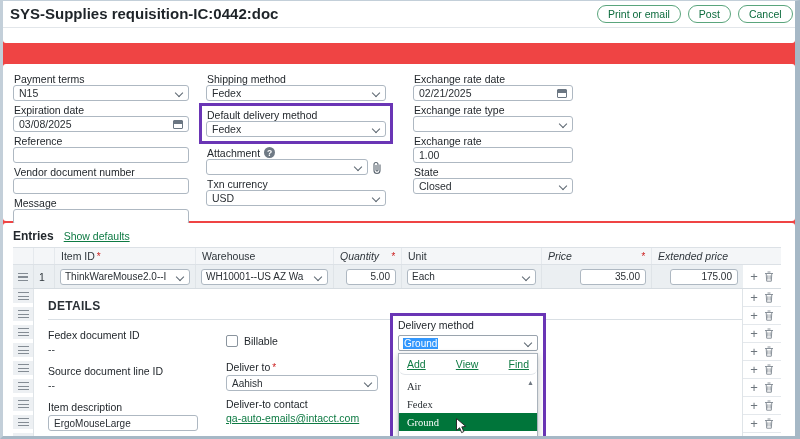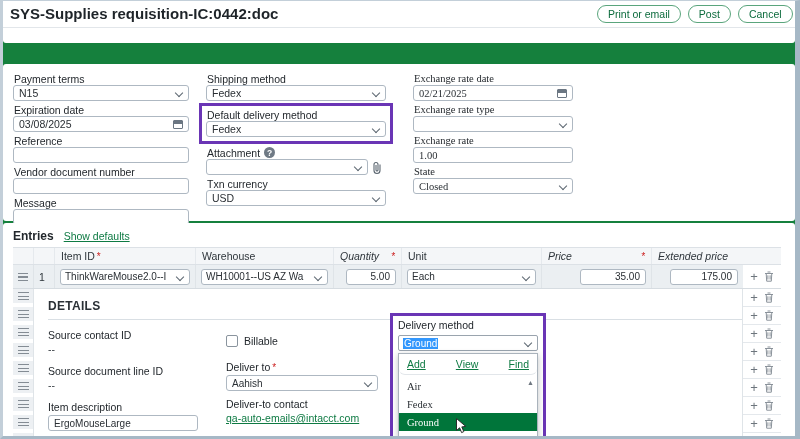--- a/index.html
+++ b/index.html
@@ -1,41 +1,41 @@
 <!DOCTYPE html>
 <html><head>
 <meta charset="utf-8">
 <style>
   * { margin:0; padding:0; box-sizing:border-box; }
   html,body { background:#dfe5ea; }
   body { font-family:"Liberation Sans", sans-serif; }
   .screen{
     position:relative; width:800px; height:439px; overflow:hidden;
-    background:#15803d;
+    background:#ef4444;
     border-left:3px solid #c3cfd9; border-top:1px solid #c3cfd9;
     border-right:5px solid #a6b8c6; border-bottom:3px solid #a6b8c6;
   }
   
   .topbar{ position:absolute; left:0; top:0; right:0; height:27px; background:#fff;
     border-bottom:1px solid #e2e6ea; z-index:30; }
   .title{ position:absolute; left:7px; top:4px; font-size:15px; font-weight:bold; color:#1e2429; white-space:nowrap; }
   .actions{ position:absolute; left:594px; top:4px; display:flex; gap:7px; white-space:nowrap; }
   .pill{ height:18px; display:flex; align-items:center; padding:0 10px; background:#fff;
     border:1.4px solid #5aa57c; border-radius:10px; color:#0c6b3d; font-size:10.5px; cursor:pointer; }
   
   .card{ position:absolute; left:0; right:0; background:#fff; border-radius:3px; }
   .addr-card{ top:12px; height:30px; overflow:hidden; border-radius:0 0 3px 3px; }
   .addr-note{ position:absolute; left:592px; top:-3px; font-size:8.5px; color:#9aa1a9; }
   .form-card{ top:63px; height:157px; }
   .entries-card{ top:222px; bottom:0; border-radius:3px 3px 0 0; }
   
   .fcol{ position:absolute; top:8px; }
   .fcol1{ left:10px;  width:176px; }
   .fcol2{ left:203px; width:180px; }
-  .fcol3{ left:410px; width:160px;font-family:Liberation Serif, serif; }
+  .fcol3{ left:410px; width:160px; }
   .fb{ margin-bottom:2px; }
   .flabel{ font-size:10.5px; color:#23282d; height:13px; display:flex; align-items:center; gap:4px; margin-left:1px; }
   .fctl{ position:relative; height:16px; border:1px solid #aeb8c2; border-radius:3px; background:#fff;
     display:flex; align-items:center; padding:0 16px 0 5px; font-size:10.5px; color:#2a2f34; }
   .fctl.plain{ padding-right:5px; }
   .chev{ position:absolute; right:6px; top:4px; width:6px; height:6px;
     border-right:1.3px solid #5b6670; border-bottom:1.3px solid #5b6670; transform:rotate(45deg); }
   .cal{ position:absolute; right:5px; top:3px; width:10px; height:9px; border:1px solid #6b7682; border-radius:1px; }
   .cal::before{ content:''; position:absolute; left:0; right:0; top:0; height:2.5px; background:#6b7682; }
   .purple-wrap{ border:3px solid #6a35b5; margin:0 -7px 2px; padding:2px 4px 4px; }
@@ -361,21 +361,21 @@
                 <span class="hamb"></span>
               </span>
             </div>
         </div>
 
         <div class="details-panel">
           <div class="details-title">DETAILS</div>
           <hr class="details-hr">
 
           <div class="dcol1">
-            <div class="dlabel">Source contact ID</div>
+            <div class="dlabel">Fedex document ID</div>
             <div class="dvalue">--</div>
             <div class="dlabel">Source document line ID</div>
             <div class="dvalue">--</div>
             <div class="dlabel">Item description</div>
             <div class="dinput">
               <span>ErgoMouseLarge</span>
             </div>
             <div class="dlabel">Memo</div>
 
           </div>

